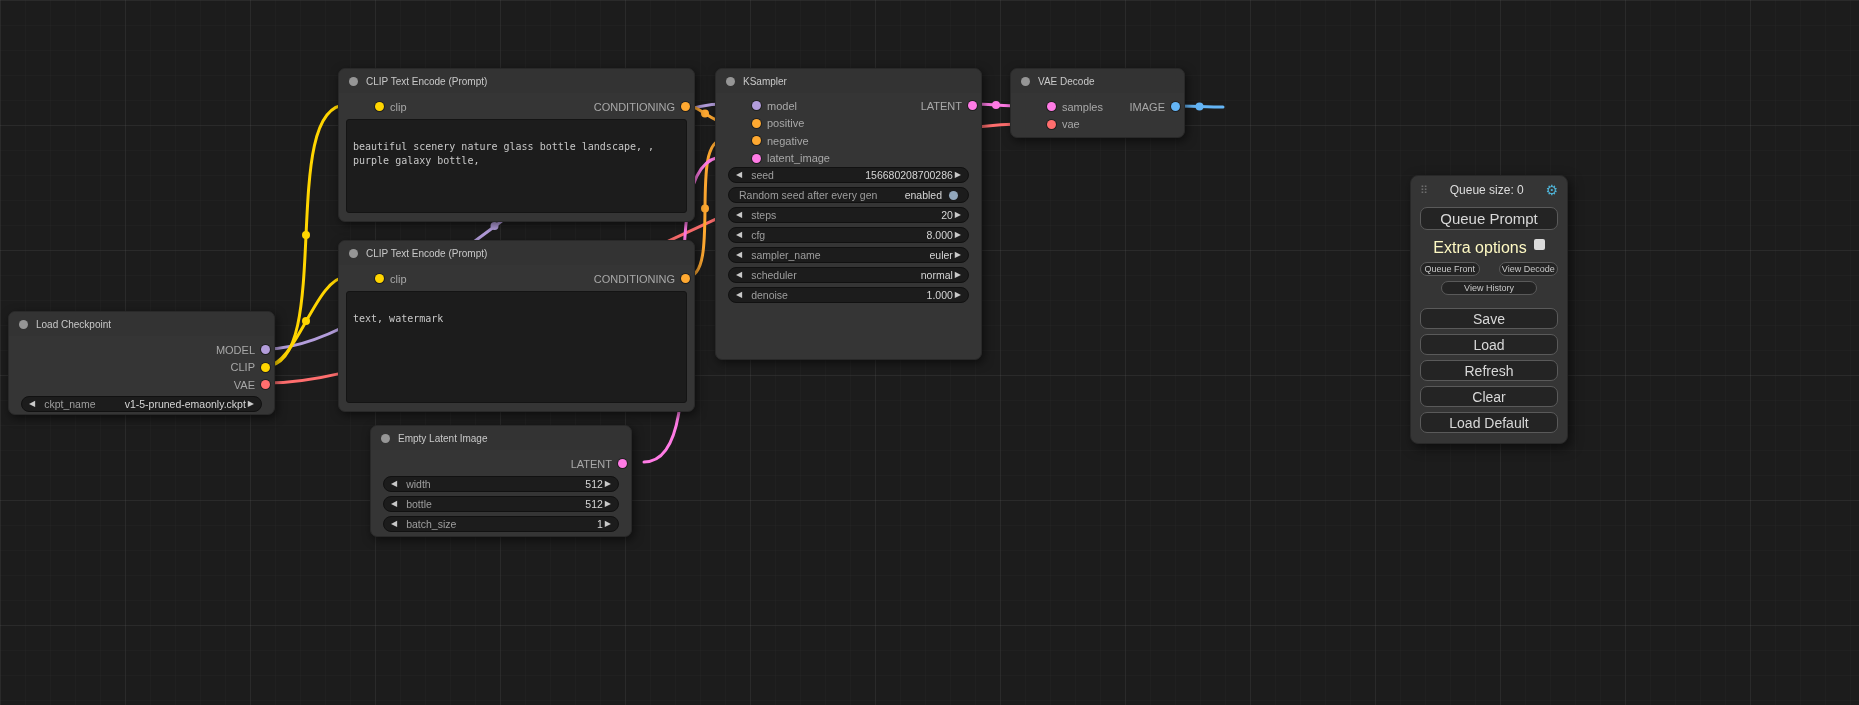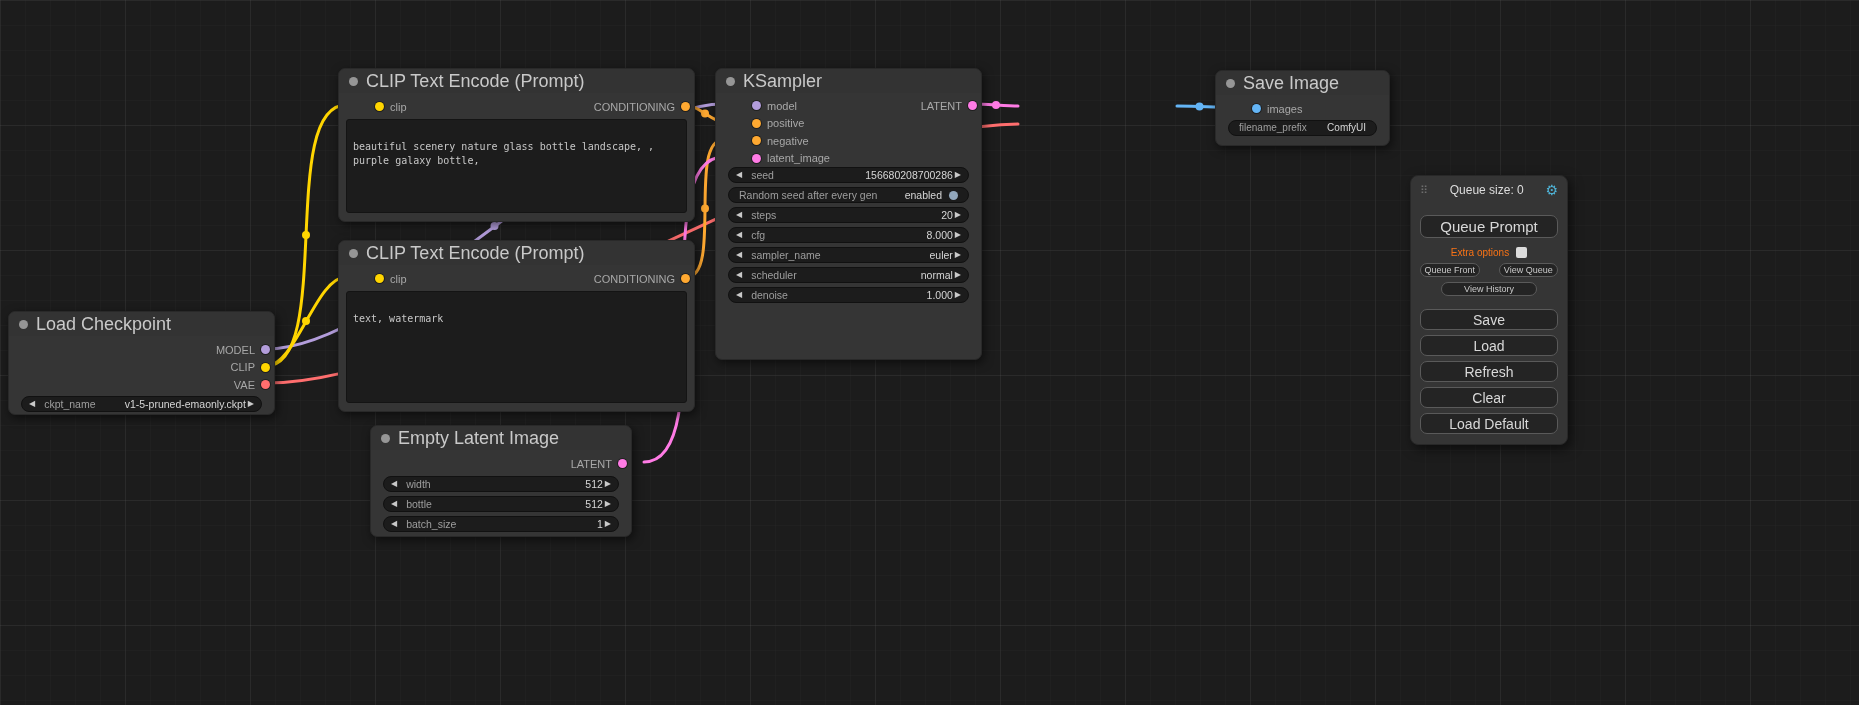--- a/index.html
+++ b/index.html
@@ -20,21 +20,21 @@
   .node {
     position:absolute; z-index:2; background:#353535;
     border:1px solid #292929; border-radius:7px;
     box-shadow:2px 3px 10px rgba(0,0,0,0.55);
   }
   .node-title {
     height:24px; display:flex; align-items:center; gap:8px; padding:0 10px;
     background:#333333; border-radius:7px 7px 0 0;
   }
   .collapse-dot { width:9px; height:9px; border-radius:50%; background:#969696; flex:none; }
-  .title-text { font-size:18px; color:#c9c9c9; white-space:nowrap; }
+  .title-text { font-size:10px; color:#c9c9c9; white-space:nowrap; }
 
   .slots { position:relative; padding-top:5px; }
   .slots.tight { padding-top:4px; }
   .slot-row { display:flex; align-items:center; height:17.5px;margin-left:32px; }
   .slot-row.in { padding-left:4px; gap:6px; }
   .slot-row.out { justify-content:flex-end; padding-right:4px; gap:6px; }
   .slot-row.spread { justify-content:space-between; padding:0 4px; margin-top:5px; }
   .slot-grp { display:flex; align-items:center; gap:6px; }
   .slot-dot { width:9px; height:9px; border-radius:50%; background:#888; box-shadow:0 0 0 1px rgba(0,0,0,0.4); flex:none; }
   .slot-label { font-size:11px; color:#a8a8a8; white-space:nowrap; }
@@ -68,22 +68,22 @@
     padding:5px 9px 10px; box-shadow:3px 4px 12px rgba(0,0,0,0.55);
   }
   .menu-header { display:flex; align-items:center; height:18px; color:#dddddd; font-size:12px; }
   .drag-handle { color:#6e6e6e; font-size:11px; cursor:grab; flex:none; }
   .queue-size { flex:1; text-align:center; }
   .gear-icon { font-size:14px; line-height:1; flex:none; cursor:pointer; }
   .btn {
     display:block; width:100%; background:#242424; border:1px solid #5a5a5a;
     border-radius:7px; color:#d8d8d8; font-family:inherit; cursor:pointer; text-align:center;
   }
-  .queue-btn { height:23px; font-size:15px; margin-top:16px; }
-  .extra-row { display:flex; justify-content:center; align-items:flex-start; gap:7px; margin:9px 0 5px; color:#f97316; font-size:10px; }
+  .queue-btn { height:23px; font-size:15px; margin-top:8px; }
+  .extra-row { display:flex; justify-content:center; align-items:flex-start; gap:7px; margin:9px 0 5px; color:#fef9c3; font-size:16px; }
   .checkbox { width:11px; height:11px; background:#dcdcdc; border-radius:2px; flex:none; cursor:pointer; }
   .small-row { display:flex; gap:19px; margin-top:2px; }
   .btn-small { height:14px; font-size:9px; line-height:1; border-radius:8px; color:#c9c9c9; padding:0; }
   .small-row .btn-small { flex:1; }
   .btn-history { width:96px; margin:5px auto 0; }
   .btn-std { height:21px; font-size:14px; margin-top:5px; }
   .btn-std.first { margin-top:13px; }
 </style>
 </head>
 <body>
@@ -276,52 +276,58 @@
       </div>
       <div class="widget">
         <span class="warrow">◀</span>
         <span class="wlabel">denoise</span>
         <span class="wvalue">1.000</span>
         <span class="warrow">▶</span>
       </div>
     </div>
   </div>
 
-
-  <div class="node" style="left:1215px; top:70px; width:175px; height:76px;">
-    <div class="node-title">
-      <span class="collapse-dot"></span>
-      <span class="title-text">Save Image</span>
+  <div class="node" style="left:1010px; top:68px; width:175px; height:70px;">
+    <div class="node-title">
+      <span class="collapse-dot"></span>
+      <span class="title-text">VAE Decode</span>
     </div>
     <div class="slots">
-      <div class="slot-row in">
-        <span class="slot-dot" style="background: rgb(100, 181, 246);"></span>
-        <span class="slot-label">images</span>
-      </div>
-    </div>
-    <div class="widget noarrow mt2" style="font-size:10px;">
-      <span class="wlabel">filename_prefix</span>
-      <span class="wvalue">ComfyUI</span>
-    </div>
-  </div>
+      <div class="slot-row spread" style="margin-top:0;">
+        <span class="slot-grp">
+          <span class="slot-dot" style="background: rgb(255, 123, 229);"></span>
+          <span class="slot-label">samples</span>
+        </span>
+        <span class="slot-grp">
+          <span class="slot-label">IMAGE</span>
+          <span class="slot-dot" style="background: rgb(100, 181, 246);"></span>
+        </span>
+      </div>
+      <div class="slot-row in">
+        <span class="slot-dot" style="background: rgb(255, 110, 110);"></span>
+        <span class="slot-label">vae</span>
+      </div>
+    </div>
+  </div>
+
 
   <div class="menu">
     <div class="menu-header">
       <span class="drag-handle">⠿</span>
       <span class="queue-size">Queue size: 0</span>
       <span class="gear-icon" style="color: rgb(79, 179, 214);">⚙</span>
     </div>
     <button class="btn queue-btn">Queue Prompt</button>
     <div class="extra-row">
       <span>Extra options</span>
       <span class="checkbox"></span>
     </div>
     <div class="small-row">
       <button class="btn btn-small">Queue Front</button>
-      <button class="btn btn-small">View Queue</button>
+      <button class="btn btn-small">View Decode</button>
     </div>
     <button class="btn btn-small btn-history">View History</button>
     <button class="btn btn-std first">Save</button>
     <button class="btn btn-std">Load</button>
     <button class="btn btn-std">Refresh</button>
     <button class="btn btn-std">Clear</button>
     <button class="btn btn-std">Load Default</button>
   </div>
 
 </div>

